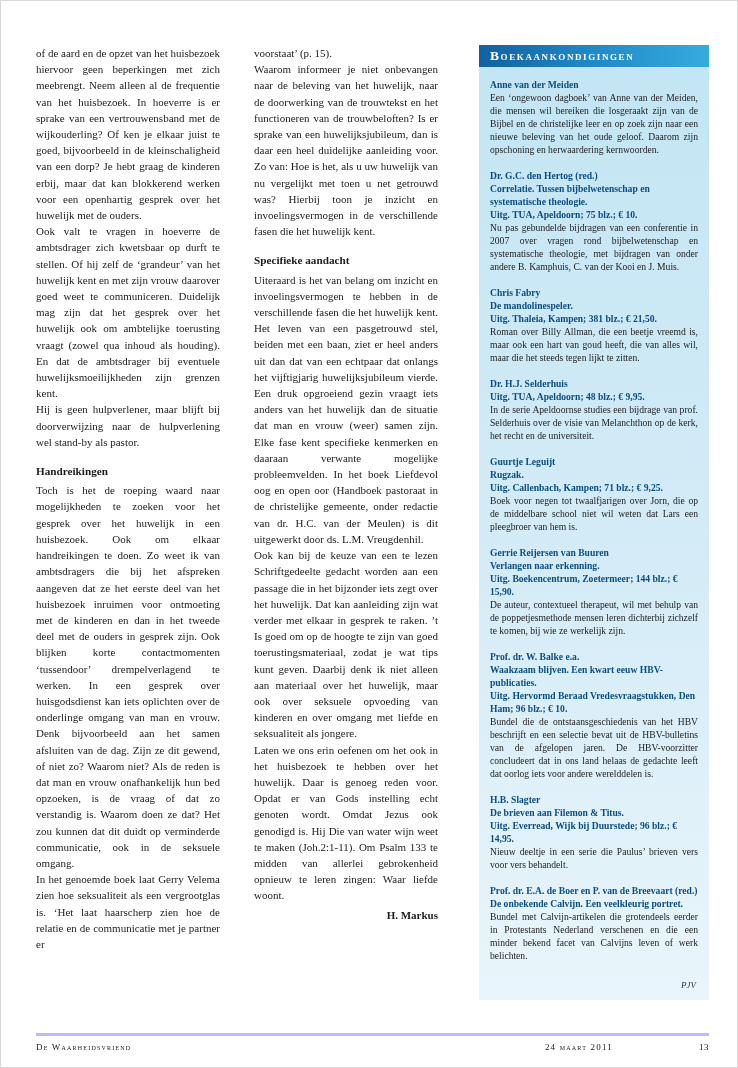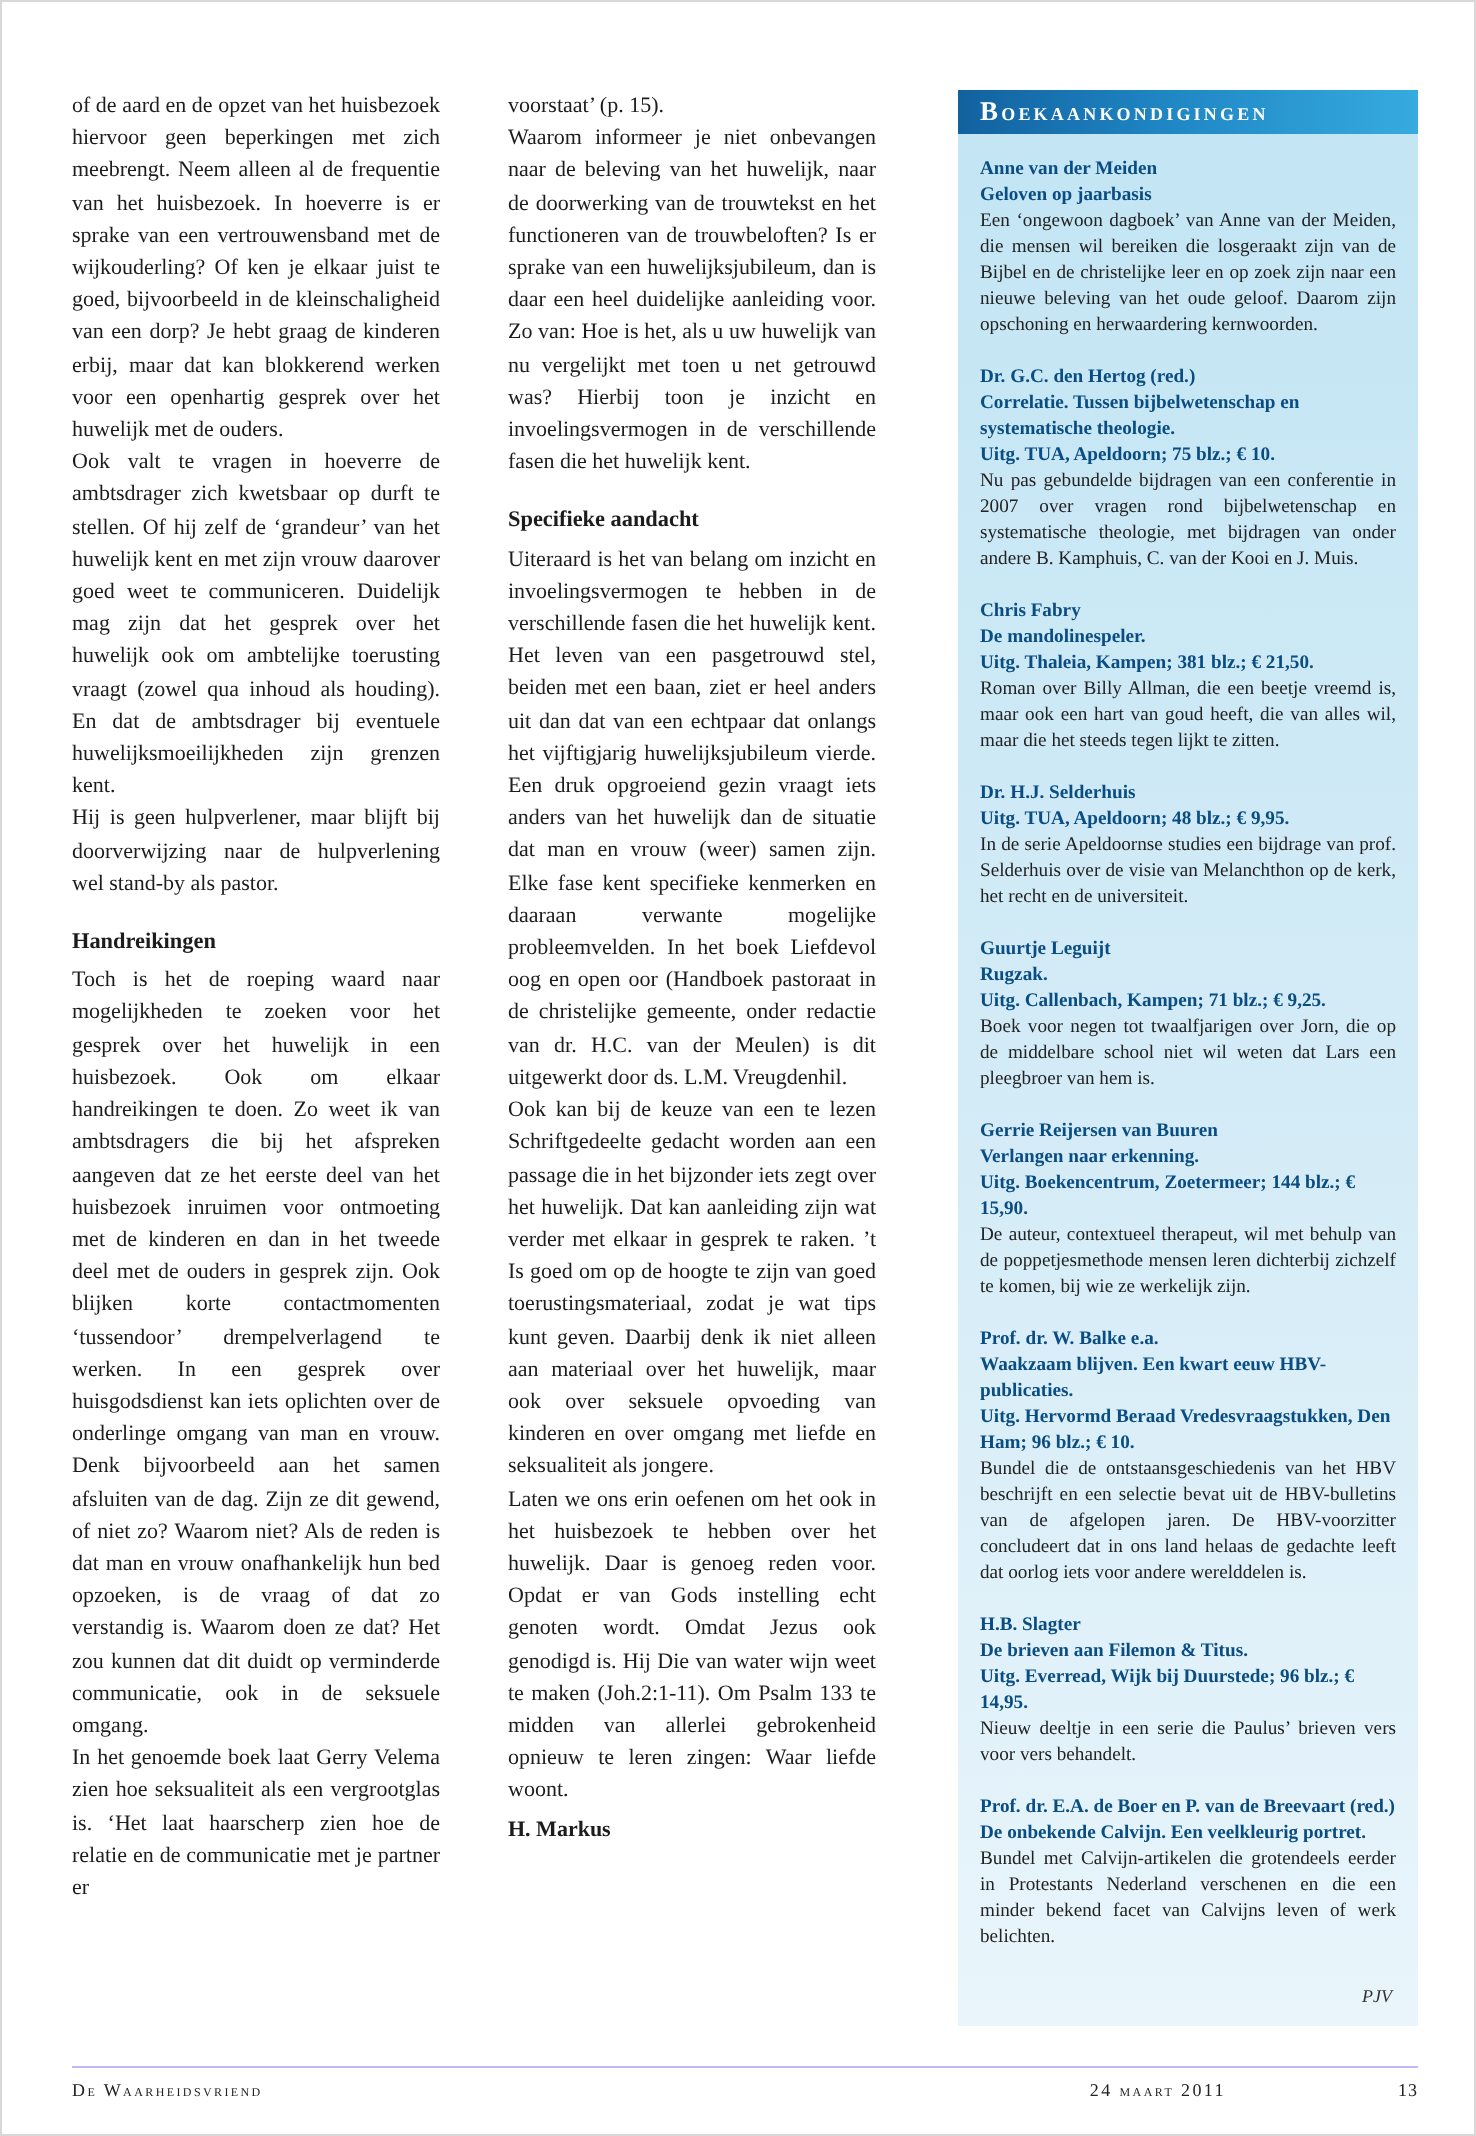--- a/index.html
+++ b/index.html
@@ -10,21 +10,21 @@
   }
   .content { position:absolute; top:44px; left:35px; right:28px; display:flex;gap:22px; }
 
   .article-col {
     width:184px; font-size:11px; line-height:16.2px;
     text-align:justify; hyphens:auto; -webkit-hyphens:auto;
   }
   .article-col.second { width:184px; margin-left:12px; }
   .article-col p { margin:0; }
   .article-col h3 { margin:13px 0 3px 0; font-size:11.2px; font-weight:bold; text-align:left; }
-  .article-col .byline { font-weight:bold; margin-top:3px; }
+  .article-col .byline { font-weight:bold; text-align:right; margin-top:3px; }
 
   .sidebar { width:230px; margin-left:auto;border-radius:26px; }
   .sidebar-header {
     height:22px; box-sizing:border-box; padding:3px 0 0 11px;
     background:linear-gradient(90deg,#12619f 0%, #1f86c4 45%, #36abdf 100%);
     color:#ffffff; font-variant:small-caps; font-weight:bold;
     font-size:13.5px; letter-spacing:1.6px;
   }
   .sidebar-body {
     background:linear-gradient(180deg,#c3e5f4 0%, #d5ecf7 55%, #e9f5fb 100%);
@@ -34,21 +34,21 @@
   }
   .book { margin-bottom:13px; }
   .book-author, .book-title, .book-publisher {
     font-weight:bold; color:#0a4d82; text-align:left;
   }
   .book-description { color:#222222; }
   .sidebar-sign { text-align:right; font-style:italic; font-size:9px; color:#333; padding:4px 2px 0 0; }
 
   .footer {
     position:absolute; left:35px; right:28px; top:1032px;
-    border-top:1px solid #c4b5fd; padding-top:6px;
+    border-top:3px solid #c4b5fd; padding-top:6px;
     display:flex; align-items:flex-start;
     font-size:9px; letter-spacing:1.2px; color:#222;
     font-variant:small-caps;
   }
   .footer-date { margin-left:auto; margin-right:86px; }
   .footer-page { letter-spacing:0.5px; }
 </style>
 </head>
 <body>
 
@@ -72,21 +72,20 @@
         <p class="paragraph">Ook kan bij de keuze van een te lezen Schriftgedeelte gedacht worden aan een passage die in het bijzonder iets zegt over het huwelijk. Dat kan aanleiding zijn wat verder met elkaar in gesprek te raken. ’t Is goed om op de hoogte te zijn van goed toerustingsmateriaal, zodat je wat tips kunt geven. Daarbij denk ik niet alleen aan materiaal over het huwelijk, maar ook over seksuele opvoeding van kinderen en over omgang met liefde en seksualiteit als jongere.</p>
         <p class="paragraph">Laten we ons erin oefenen om het ook in het huisbezoek te hebben over het huwelijk. Daar is genoeg reden voor. Opdat er van Gods instelling echt genoten wordt. Omdat Jezus ook genodigd is. Hij Die van water wijn weet te maken (Joh.2:1-11). Om Psalm 133 te midden van allerlei gebrokenheid opnieuw te leren zingen: Waar liefde woont.</p>
         <p class="byline">H. Markus</p>
       </div>
 
     <aside class="sidebar">
       <div class="sidebar-header">Boekaankondigingen</div>
       <div class="sidebar-body" id="books">
           <div class="book">
             <div class="book-author">Anne van der Meiden</div>
-            <div class="book-title">Geloven op jaarbasis</div>
             <div class="book-description">Een ‘ongewoon dagboek’ van Anne van der Meiden, die mensen wil bereiken die losgeraakt zijn van de Bijbel en de christelijke leer en op zoek zijn naar een nieuwe beleving van het oude geloof. Daarom zijn opschoning en herwaardering kernwoorden.</div>
           </div>
           <div class="book">
             <div class="book-author">Dr. G.C. den Hertog (red.)</div>
             <div class="book-title">Correlatie. Tussen bijbelwetenschap en systematische theologie.</div>
             <div class="book-publisher">Uitg. TUA, Apeldoorn; 75 blz.; € 10.</div>
             <div class="book-description">Nu pas gebundelde bijdragen van een conferentie in 2007 over vragen rond bijbelwetenschap en systematische theologie, met bijdragen van onder andere B. Kamphuis, C. van der Kooi en J. Muis.</div>
           </div>
           <div class="book">
             <div class="book-author">Chris Fabry</div>

